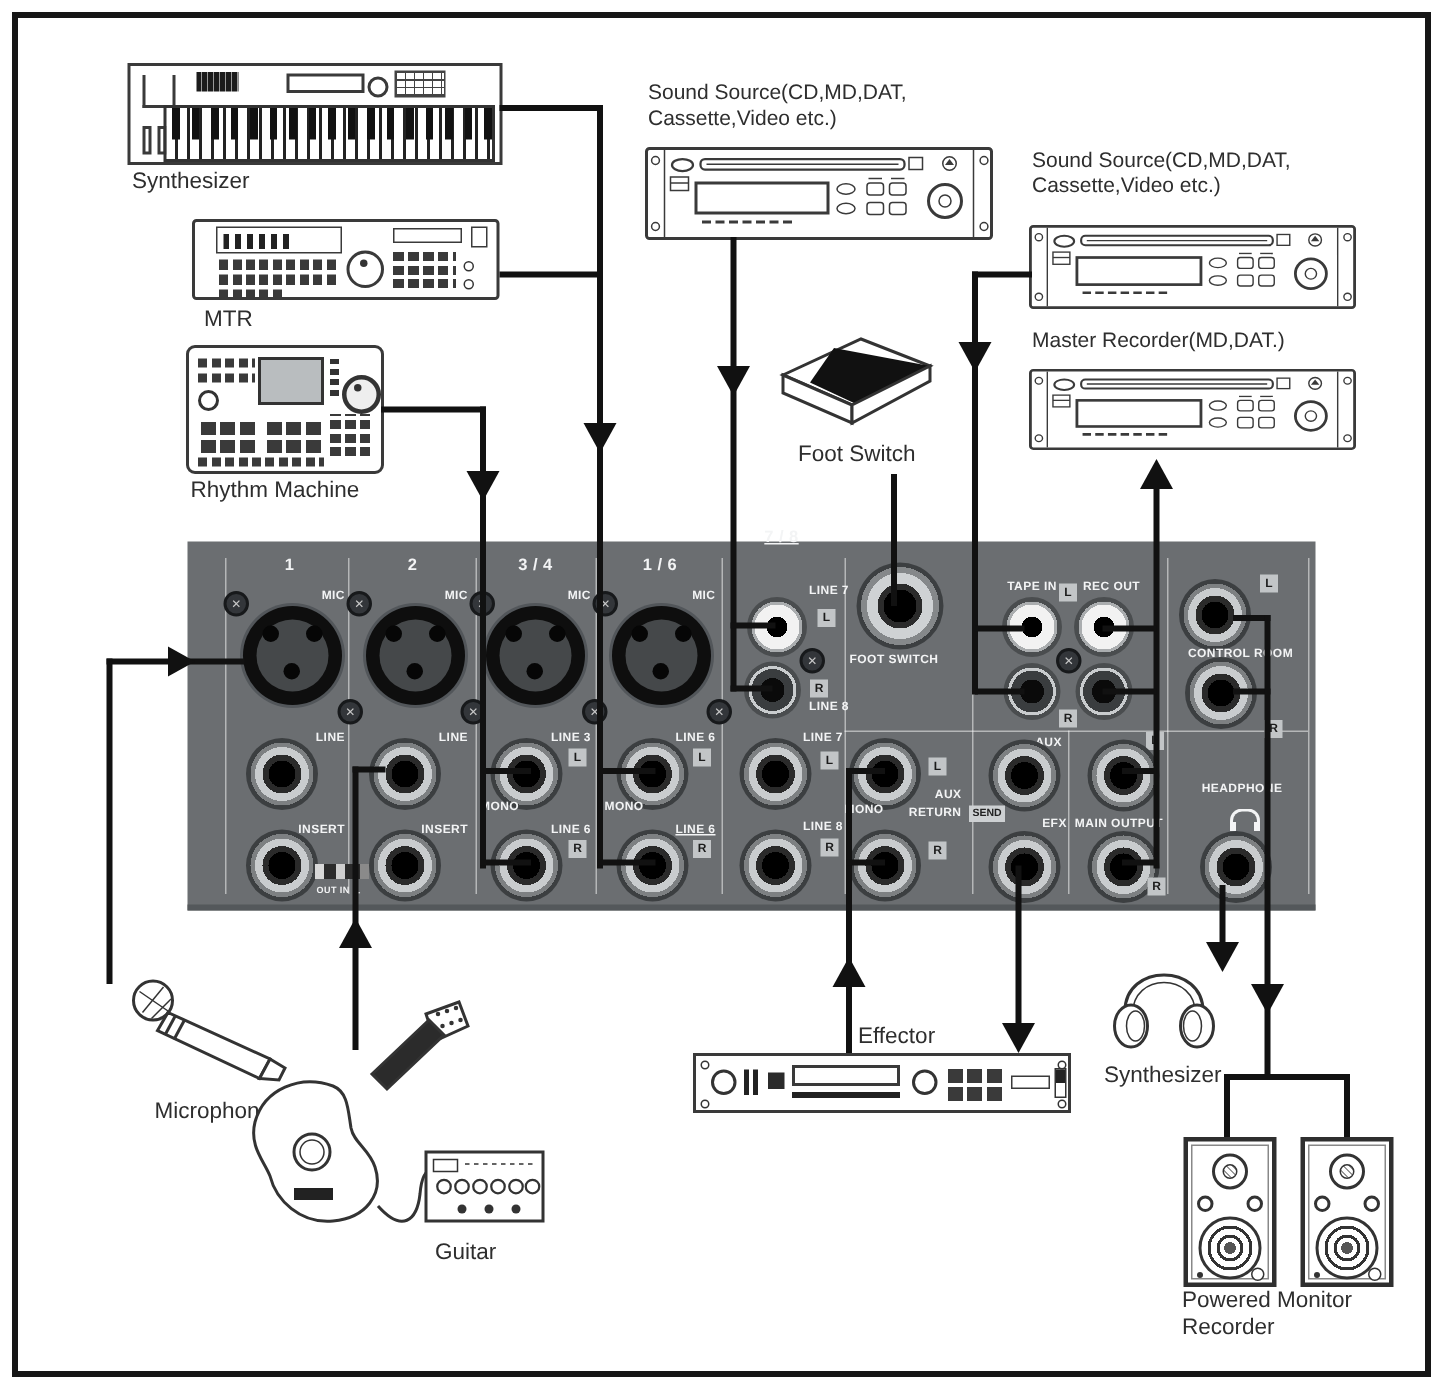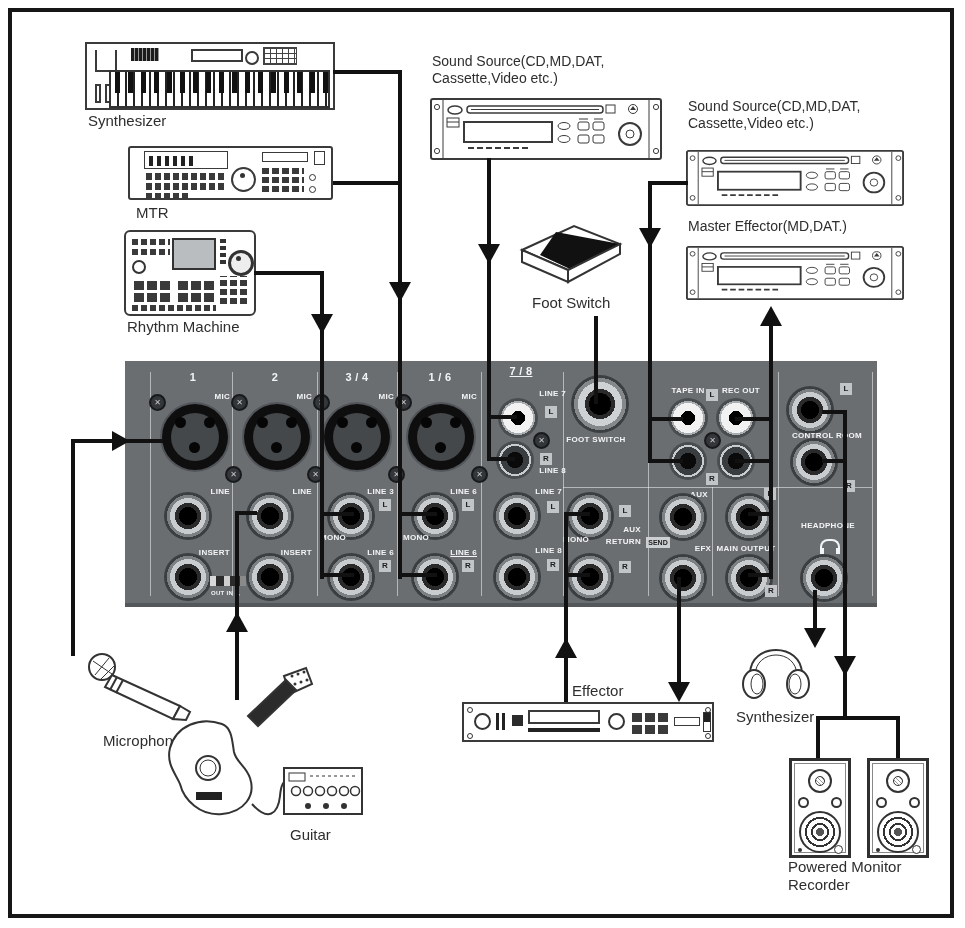--- a/index.html
+++ b/index.html
@@ -164,21 +164,21 @@
         <rect x="163" y="24" width="11" height="8" rx="2"></rect>
     <rect x="148" y="37" width="11" height="8" rx="2"></rect>
         <rect x="163" y="37" width="11" height="8" rx="2"></rect>
     <line x1="149" y1="21" x2="158" y2="21"></line>
         <line x1="164" y1="21" x2="173" y2="21"></line>
     <circle cx="200" cy="36" r="11" stroke-width="2"></circle>
         <circle cx="200" cy="36" r="4"></circle>
   </svg>
 </div>
 
-  <div class="alabel" style="left:688px;top:218px;">Master Effector(MD,DAT.)</div>
+  <div class="alabel" style="left:688px;top:218px;">Master Recorder(MD,DAT.)</div>
   <div class="art" style="left:686px;top:246px;width:218px;height:54px;">
   <svg viewBox="0 0 232 62" width="100%" height="100%" preserveAspectRatio="none" fill="none" stroke="#3a3a3a">
     <rect x="1" y="1" width="230" height="60" rx="2" fill="#fff" stroke-width="2"></rect>
     <line x1="13" y1="2" x2="13" y2="60"></line>
         <line x1="219" y1="2" x2="219" y2="60"></line>
     <circle cx="7" cy="9" r="2.6"></circle>
         <circle cx="7" cy="53" r="2.6"></circle>
     <circle cx="226" cy="9" r="2.6"></circle>
         <circle cx="226" cy="53" r="2.6"></circle>
     <ellipse cx="25" cy="12" rx="7" ry="4" stroke-width="1.5"></ellipse>
@@ -288,21 +288,21 @@
   <div class="screw" style="left:395px;top:394px;">✕</div>
   <div class="screw" style="left:471px;top:466px;">✕</div>
   <div class="plabel pr" style="left:477px;top:487px;">LINE 6</div>
   <div class="badge" style="left:462px;top:499px;">L</div>
   <div class="jack" style="left:411px;top:492px;"></div>
   <div class="plabel" style="left:403px;top:533px;">MONO</div>
   <div class="plabel pr" style="left:477px;top:548px;text-decoration:underline;">LINE 6</div>
   <div class="jack" style="left:411px;top:553px;"></div>
   <div class="badge" style="left:462px;top:560px;">R</div>
 
-  <div class="plabel num" style="left:521px;top:365px;text-decoration:underline;">7 / 8</div>
+  <div class="plabel num" style="left:521px;top:352px;text-decoration:underline;">7 / 8</div>
   <div class="plabel pr" style="left:566px;top:389px;">LINE 7</div>
   <div class="badge" style="left:545px;top:406px;">L</div>
   <div class="rca-w" style="left:498px;top:398px;"></div>
   <div class="screw" style="left:533px;top:432px;">✕</div>
   <div class="rca-d" style="left:496px;top:441px;"></div>
   <div class="badge" style="left:540px;top:453px;">R</div>
   <div class="plabel pr" style="left:566px;top:466px;">LINE 8</div>
   <div class="plabel pr" style="left:562px;top:487px;">LINE 7</div>
   <div class="badge" style="left:547px;top:501px;">L</div>
   <div class="jack" style="left:493px;top:492px;"></div>

